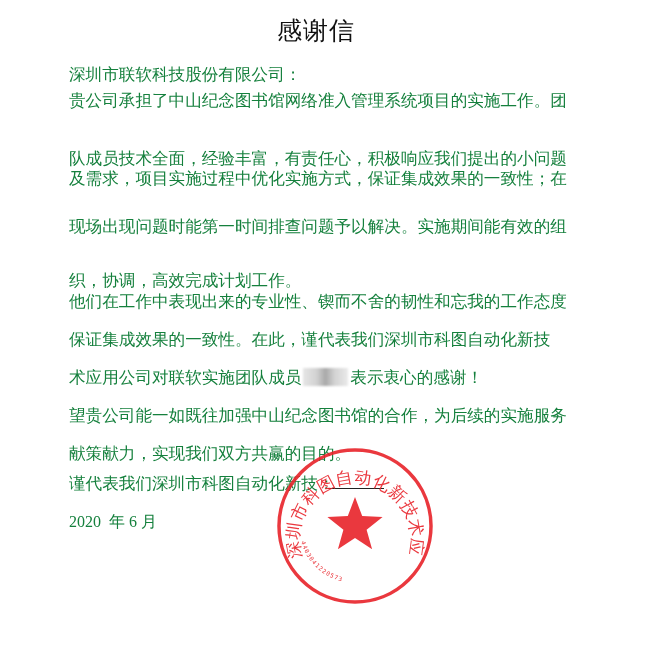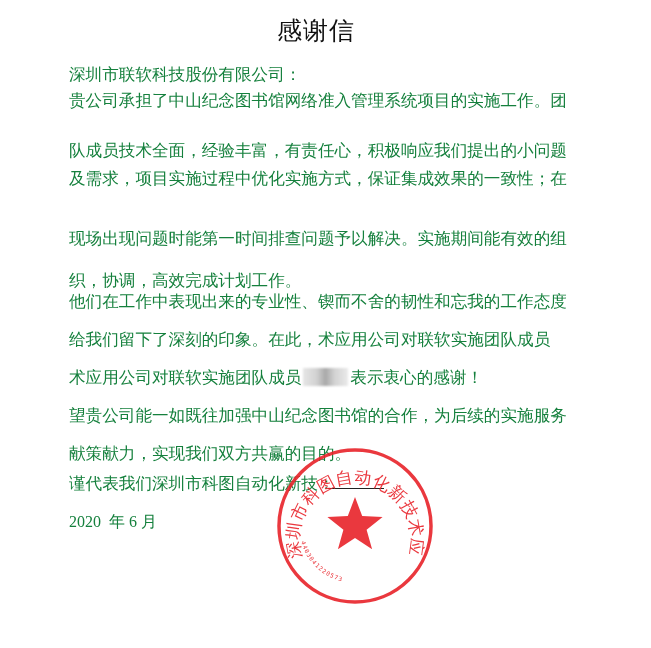--- a/index.html
+++ b/index.html
@@ -17,27 +17,27 @@
   </style>
 </head>
 <body>
 
 <div>
   <div class="title">感谢信</div>
 
   <div class="line" style="top:64px">深圳市联软科技股份有限公司：</div>
 
   <div class="line" style="top:90px">贵公司承担了中山纪念图书馆网络准入管理系统项目的实施工作。团</div>
-  <div class="line" style="top:140px">队成员技术全面，经验丰富，有责任心，积极响应我们提出的小问题</div>
+  <div class="line" style="top:148px">队成员技术全面，经验丰富，有责任心，积极响应我们提出的小问题</div>
   <div class="line" style="top:168px">及需求，项目实施过程中优化实施方式，保证集成效果的一致性；在</div>
-  <div class="line" style="top:228px">现场出现问题时能第一时间排查问题予以解决。实施期间能有效的组</div>
+  <div class="line" style="top:216px">现场出现问题时能第一时间排查问题予以解决。实施期间能有效的组</div>
   <div class="line" style="top:270px">织，协调，高效完成计划工作。</div>
 
   <div class="line" style="top:291px">他们在工作中表现出来的专业性、锲而不舍的韧性和忘我的工作态度</div>
-  <div class="line" style="top:329px">给我们留下了深刻的印象。在此，术应用公司对联软实施团队成员</div>
+  <div class="line" style="top:329px">保证集成效果的一致性。在此，谨代表我们深圳市科图自动化新技</div>
   <div class="line" style="top:367px">
     <span>术应用公司对联软实施团队成员</span><span class="blur"></span><span>表示衷心的感谢！</span>
   </div>
 
   <div class="line" style="top:405px">望贵公司能一如既往加强中山纪念图书馆的合作，为后续的实施服务</div>
   <div class="line" style="top:443px">献策献力，实现我们双方共赢的目的。</div>
 
   <div class="line" style="top:473px">谨代表我们深圳市科图自动化新技：</div>
   <div class="sig-underline"></div>
 

